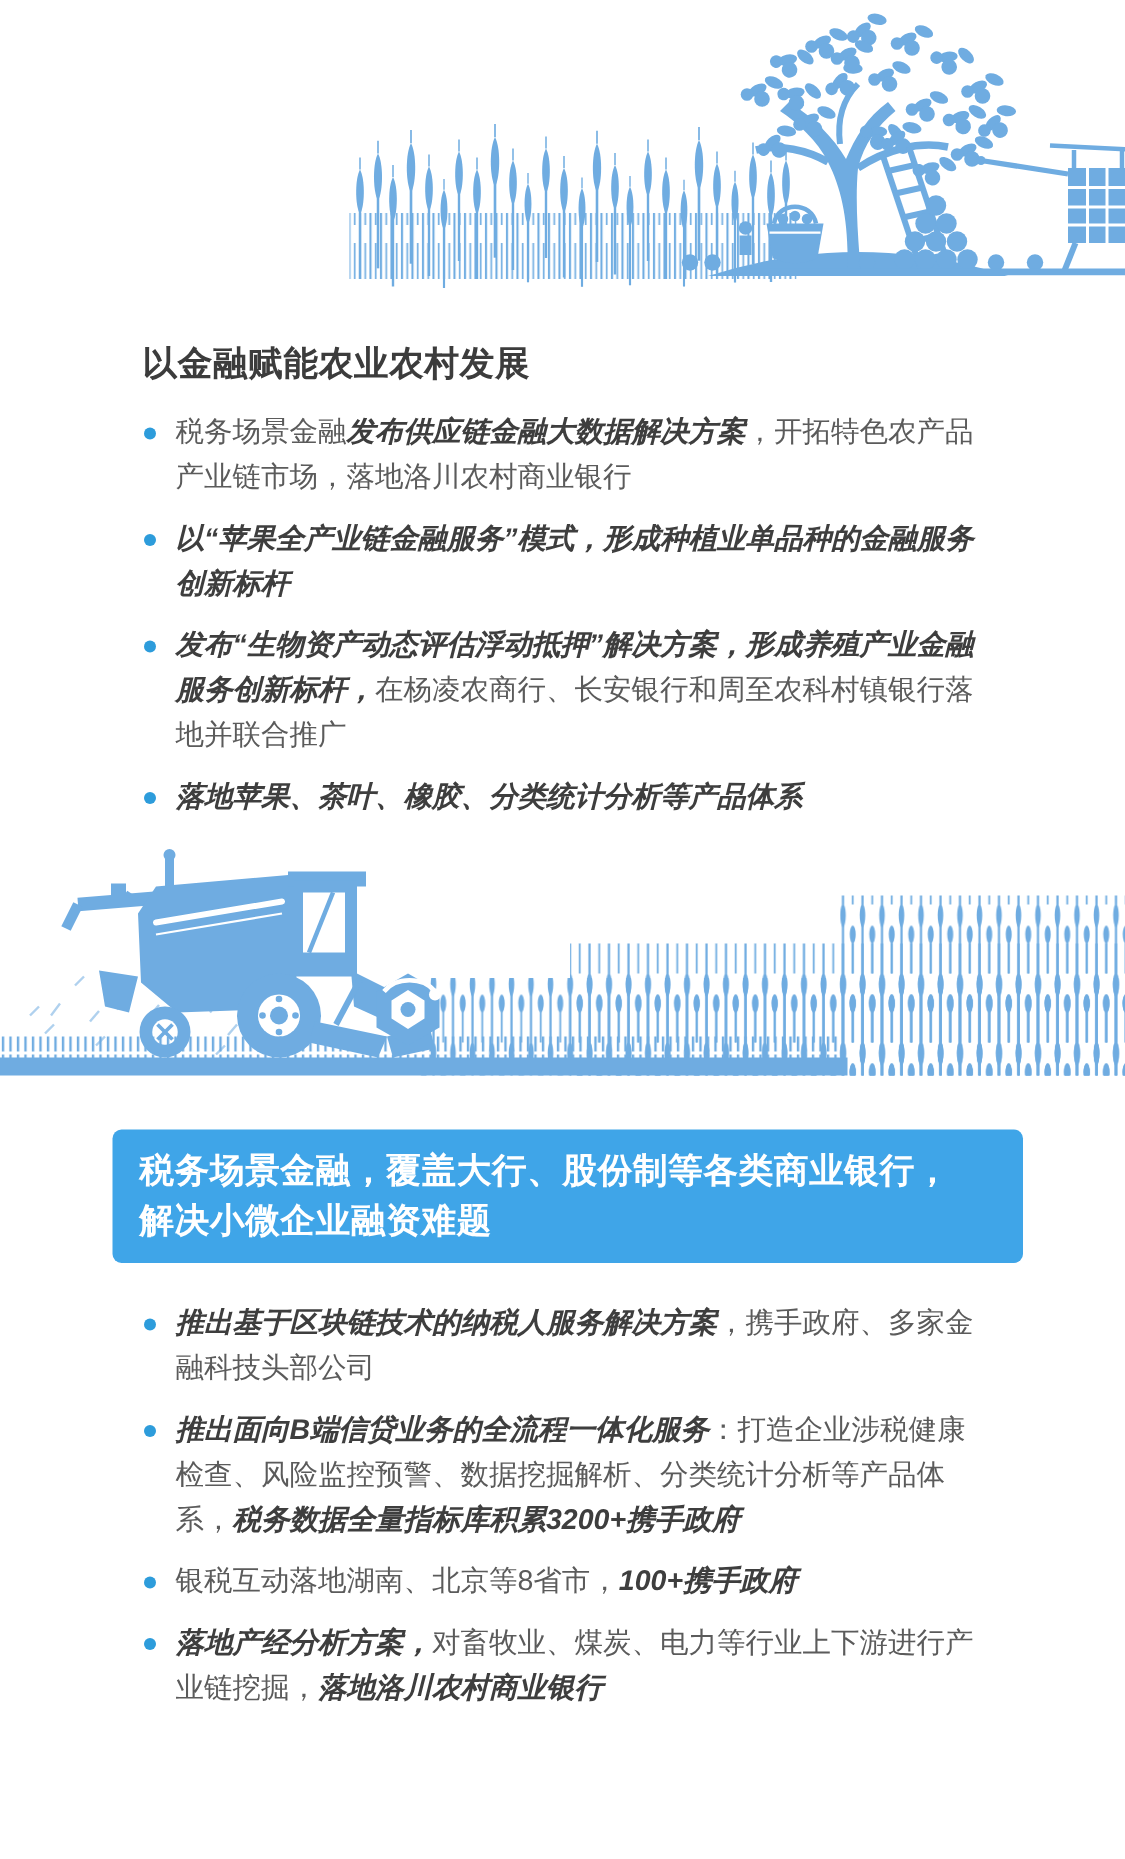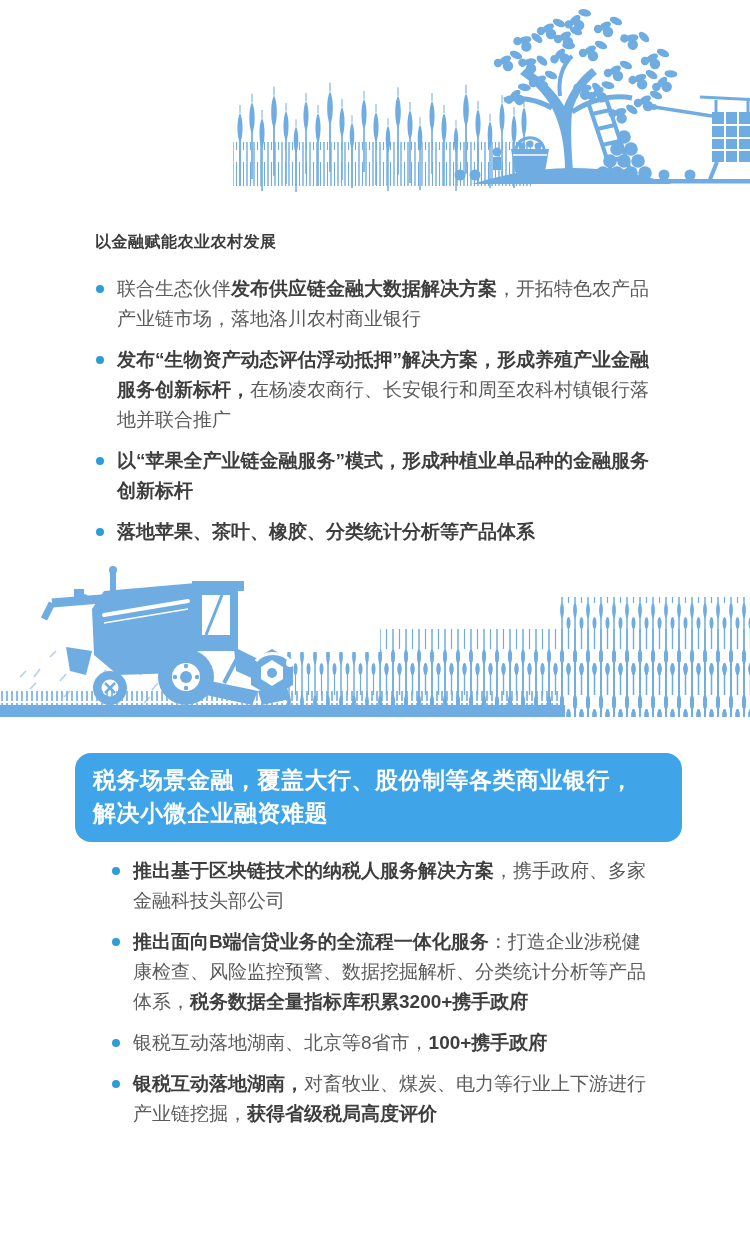--- a/index.html
+++ b/index.html
@@ -12,44 +12,44 @@
 
   
   .illu{display:block;}
   .illu-top{margin:0;}
   .illu-mid{margin-top:10px;}
 
   
   .section{padding:0 100px 0 95px;box-sizing:border-box;}
   .section-agri{padding-top:36px;}
   h1.sec-title{
-    margin:0 0 18px 0;font-size:16px;line-height:28px;font-weight:bold;
+    margin:0 0 18px 0;font-size:23px;line-height:28px;font-weight:bold;
     color:#3c3c3c;letter-spacing:0.5px;
   }
   ul.bullets{list-style:none;margin:0;padding:0;}
   ul.bullets li{
     position:relative;padding-left:22px;margin:0 0 11px 0;
     font-size:19px;line-height:30px;color:#5b5b5b;
   }
   ul.bullets li:last-child{margin-bottom:0;}
   .dot{
     position:absolute;left:1px;top:11px;width:8px;height:8px;border-radius:50%;
     background:#2d9cdb;
   }
   .seg{font-weight:normal;color:#5b5b5b;}
-  .seg.b{font-weight:bold;color:#3e3e3e;}
+  .seg.b{font-weight:bold;color:#3e3e3e;font-style:italic;}
 
   
   .banner{
     margin:26px 0 0 75px;width:607px;box-sizing:border-box;
-    background:#3fa5e8;border-radius:16px;padding:11px 18px 12px 18px;
+    background:#3fa5e8;border-radius:6px;padding:11px 18px 12px 18px;
     color:#ffffff;font-weight:bold;font-size:23px;line-height:33px;
     white-space:pre-line;letter-spacing:0.5px;
   }
-  .section-tax{padding-top:14px;margin-left:16px;}
+  .section-tax{padding-top:26px;}
 </style>
 </head>
 <body>
 
 <div class="page">
 
   <svg class="illu illu-top" width="750" height="192" viewBox="0 0 750 192">
     <defs>
       <g id="stalk">
         <line x1="0" y1="0" x2="0" y2="58" stroke="#6face1" stroke-width="1.6"></line>
@@ -185,23 +185,23 @@
       <line x1="717" y1="162" x2="709" y2="182" stroke="#6face1" stroke-width="4"></line>
       <line x1="753" y1="162" x2="758" y2="182" stroke="#6face1" stroke-width="4"></line>
     </g>
 
     <rect x="498" y="179" width="252" height="4.5" fill="#6face1"></rect>
   </svg>
 
   <div class="section section-agri">
     <h1 class="sec-title">以金融赋能农业农村发展</h1>
     <ul class="bullets">
-        <li><span class="dot"></span><span class="txt"><span class="seg">联合生态伙伴</span><span class="seg b">发布供应链金融大数据解决方案</span><span class="seg">，开拓特色农产品产业链市场，落地洛川农村商业银行</span></span></li>
+        <li><span class="dot"></span><span class="txt"><span class="seg">税务场景金融</span><span class="seg b">发布供应链金融大数据解决方案</span><span class="seg">，开拓特色农产品产业链市场，落地洛川农村商业银行</span></span></li>
+        <li><span class="dot"></span><span class="txt"><span class="seg b">以“苹果全产业链金融服务”模式，形成种植业单品种的金融服务创新标杆</span></span></li>
         <li><span class="dot"></span><span class="txt"><span class="seg b">发布“生物资产动态评估浮动抵押”解决方案，形成养殖产业金融服务创新标杆，</span><span class="seg">在杨凌农商行、长安银行和周至农科村镇银行落地并联合推广</span></span></li>
-        <li><span class="dot"></span><span class="txt"><span class="seg b">以“苹果全产业链金融服务”模式，形成种植业单品种的金融服务创新标杆</span></span></li>
         <li><span class="dot"></span><span class="txt"><span class="seg b">落地苹果、茶叶、橡胶、分类统计分析等产品体系</span></span></li>
       </ul>
   </div>
 
   <svg class="illu illu-mid" width="750" height="170" viewBox="0 0 750 170">
     <defs>
       <pattern id="wheatpat" width="13" height="46" patternUnits="userSpaceOnUse">
         <line x1="3" y1="12" x2="3" y2="46" stroke="#6face1" stroke-width="1.5"></line>
         <path d="M3,16 C0.5,12 0.5,2 3,-1 C5.5,2 5.5,12 3,16 Z" fill="#6face1"></path>
         <line x1="9.5" y1="24" x2="9.5" y2="46" stroke="#6face1" stroke-width="1.2"></line>
@@ -277,17 +277,17 @@
   </svg>
 
   <div class="banner">税务场景金融，覆盖大行、股份制等各类商业银行，
 解决小微企业融资难题</div>
 
   <div class="section section-tax">
     <ul class="bullets">
         <li><span class="dot"></span><span class="txt"><span class="seg b">推出基于区块链技术的纳税人服务解决方案</span><span class="seg">，携手政府、多家金融科技头部公司</span></span></li>
         <li><span class="dot"></span><span class="txt"><span class="seg b">推出面向B端信贷业务的全流程一体化服务</span><span class="seg">：打造企业涉税健康检查、风险监控预警、数据挖掘解析、分类统计分析等产品体系，</span><span class="seg b">税务数据全量指标库积累3200+携手政府</span></span></li>
         <li><span class="dot"></span><span class="txt"><span class="seg">银税互动落地湖南、北京等8省市，</span><span class="seg b">100+携手政府</span></span></li>
-        <li><span class="dot"></span><span class="txt"><span class="seg b">银税互动落地湖南，</span><span class="seg">对畜牧业、煤炭、电力等行业上下游进行产业链挖掘，</span><span class="seg b">获得省级税局高度评价</span></span></li>
+        <li><span class="dot"></span><span class="txt"><span class="seg b">落地产经分析方案，</span><span class="seg">对畜牧业、煤炭、电力等行业上下游进行产业链挖掘，</span><span class="seg b">落地洛川农村商业银行</span></span></li>
       </ul>
   </div>
 
 </div>
 
 </body></html>

